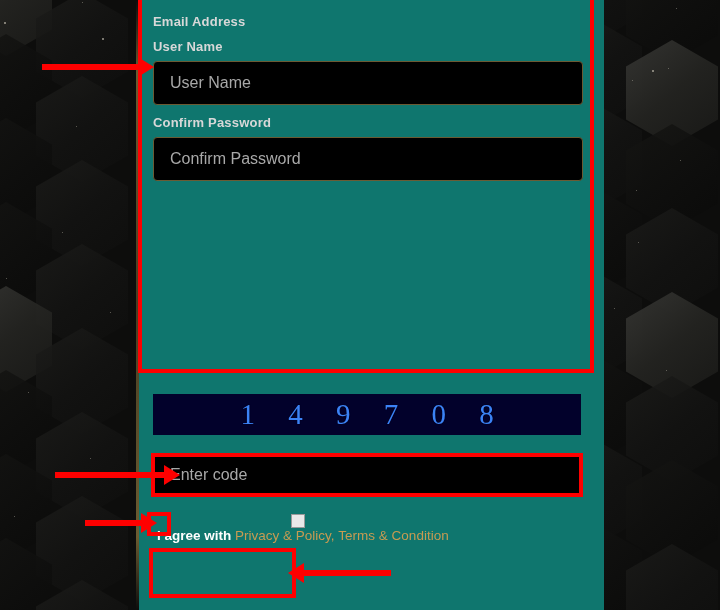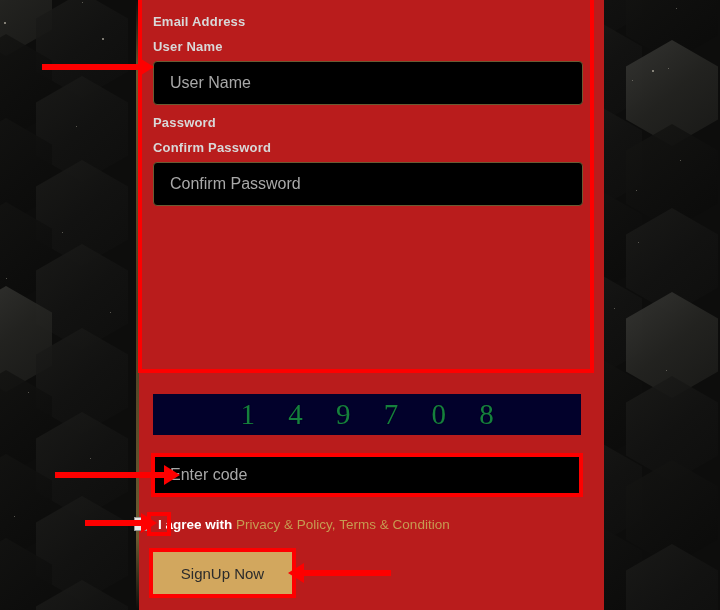--- a/index.html
+++ b/index.html
@@ -72,21 +72,21 @@
   .seam.l { left: 136px; }
   .seam.r { right: 116px; }
 
   
   .panel {
     position: absolute;
     left: 139px;
     top: 0;
     width: 465px;
     height: 610px;
-    background: #b91c1c;
+    background: #0f766e;
   }
 
   .form-area {
     position: absolute;
     left: 14px;
     top: 14px;
     width: 432px;
   }
 
   .field { margin-bottom: 10px; }
@@ -120,21 +120,21 @@
     left: 153px;
     top: 394px;
     width: 428px;
     height: 41px;
     background: #02012b;
     display: flex;
     align-items: center;
     justify-content: center;
   }
   .captcha-text {
-    color: #15803d;
+    color: #3b82f6;
     font-family: "Liberation Serif", serif;
     font-size: 29px;
     letter-spacing: 13px;
     text-indent: 13px;
     text-shadow: 0 0 1px rgba(0,0,0,.6);
   }
 
   .code-input {
     position: absolute;
     left: 153px;
@@ -147,25 +147,26 @@
     font-size: 16px;
     font-family: "Liberation Sans", sans-serif;
     padding: 0 16px;
     outline: none;
   }
   .code-input::placeholder { color: #a8a8a8; opacity: 1; }
 
   
   .agree-row {
     position: absolute;
-    left: 134px;
+    left: 157px;
     top: 514px;
     display: flex;
     align-items: center;
     height: 20px;
+    flex-direction: column;
   }
   .agree-check {
     width: 14px;
     height: 14px;
     background: #e9e9e9;
     border: 1px solid #9a9a9a;
     margin-right: 10px;
     flex: none;
   }
   .agree-text {
@@ -313,21 +314,20 @@
       <div class="field">
         <div class="field-label">Email Address</div>
       </div>
 
       <div class="field">
         <div class="field-label">User Name</div>
         <input class="text-input" type="text" placeholder="User Name" style="">
       </div>
 
       <div class="field">
-        <div class="field-label">Password</div>
       </div>
 
       <div class="field">
         <div class="field-label">Confirm Password</div>
         <input class="text-input" type="text" placeholder="Confirm Password" style="">
       </div>
 
     </div>
   </div>
 
@@ -339,21 +339,20 @@
 
   <div class="agree-row">
     <div class="agree-check"></div>
     <span class="agree-text">
       <span>I agree with</span>
       <a class="agree-link" href="#">Privacy &amp; Policy</a><span class="agree-sep">,</span>
       <a class="agree-link" href="#">Terms &amp; Condition</a>
     </span>
   </div>
 
-  <button class="signup-btn">SignUp Now</button>
 
   <div class="anno anno-box box-form"></div>
   <div class="anno anno-box box-code"></div>
   <div class="anno anno-box box-check"></div>
   <div class="anno anno-box box-signup"></div>
 
   <div class="anno arrow right arrow-email"></div>
   <div class="anno arrow right arrow-code"></div>
   <div class="anno arrow right arrow-check"></div>
   <div class="anno arrow left  arrow-signup"></div>

